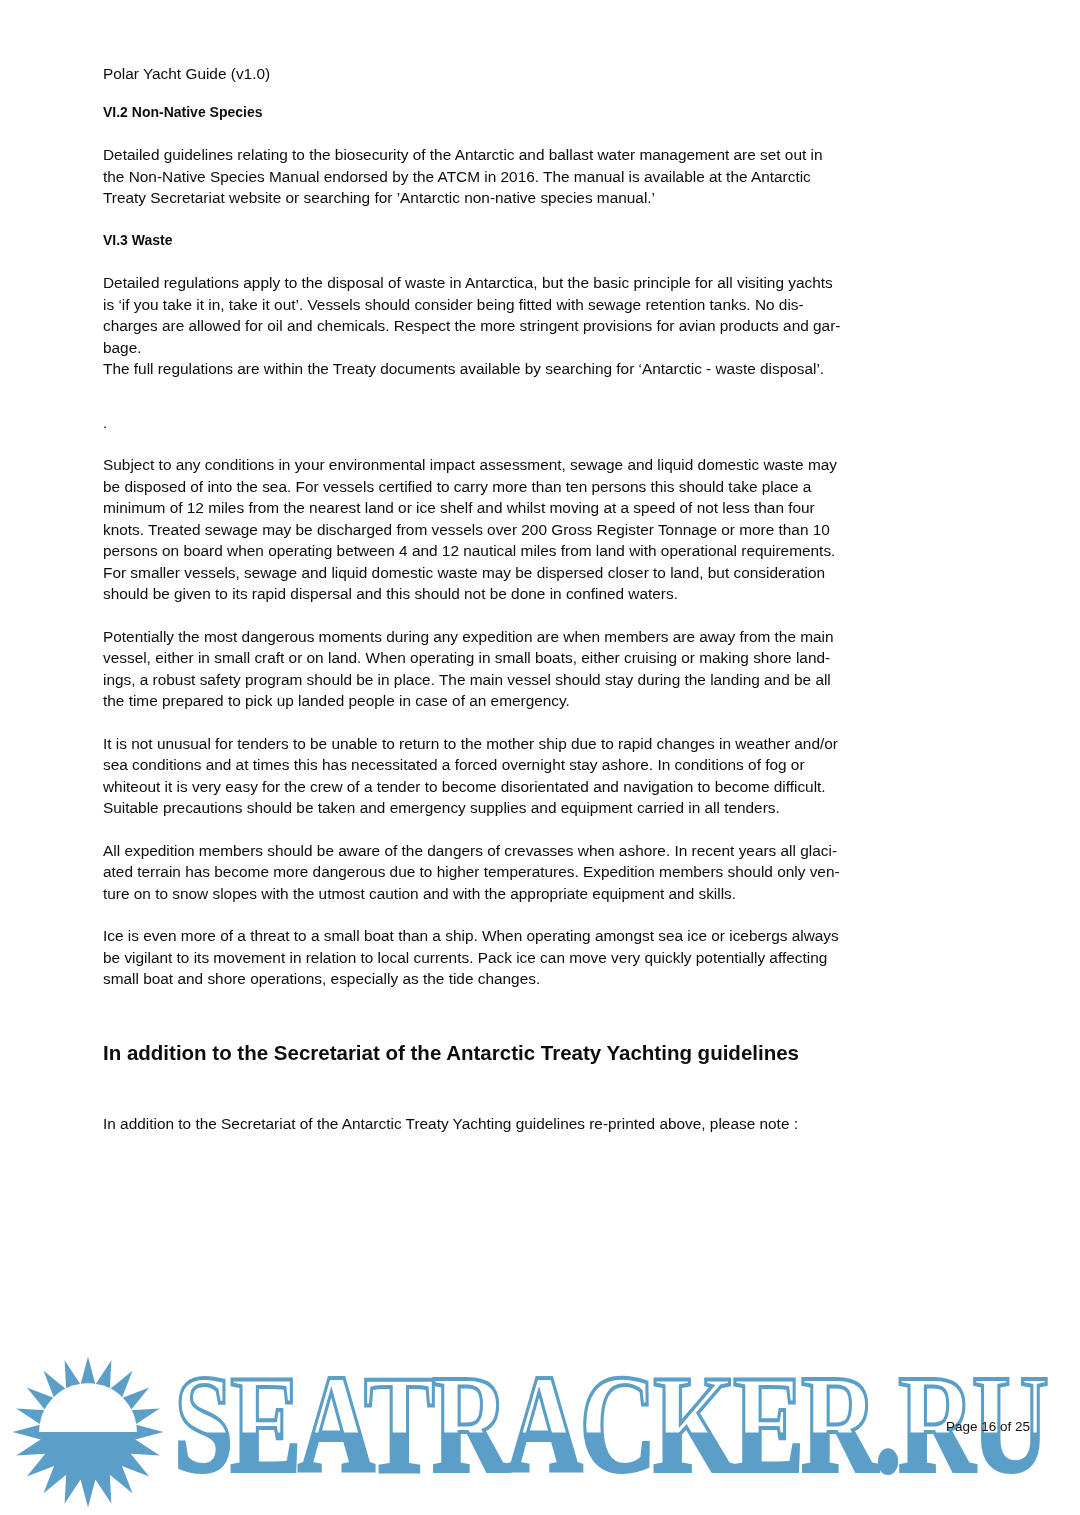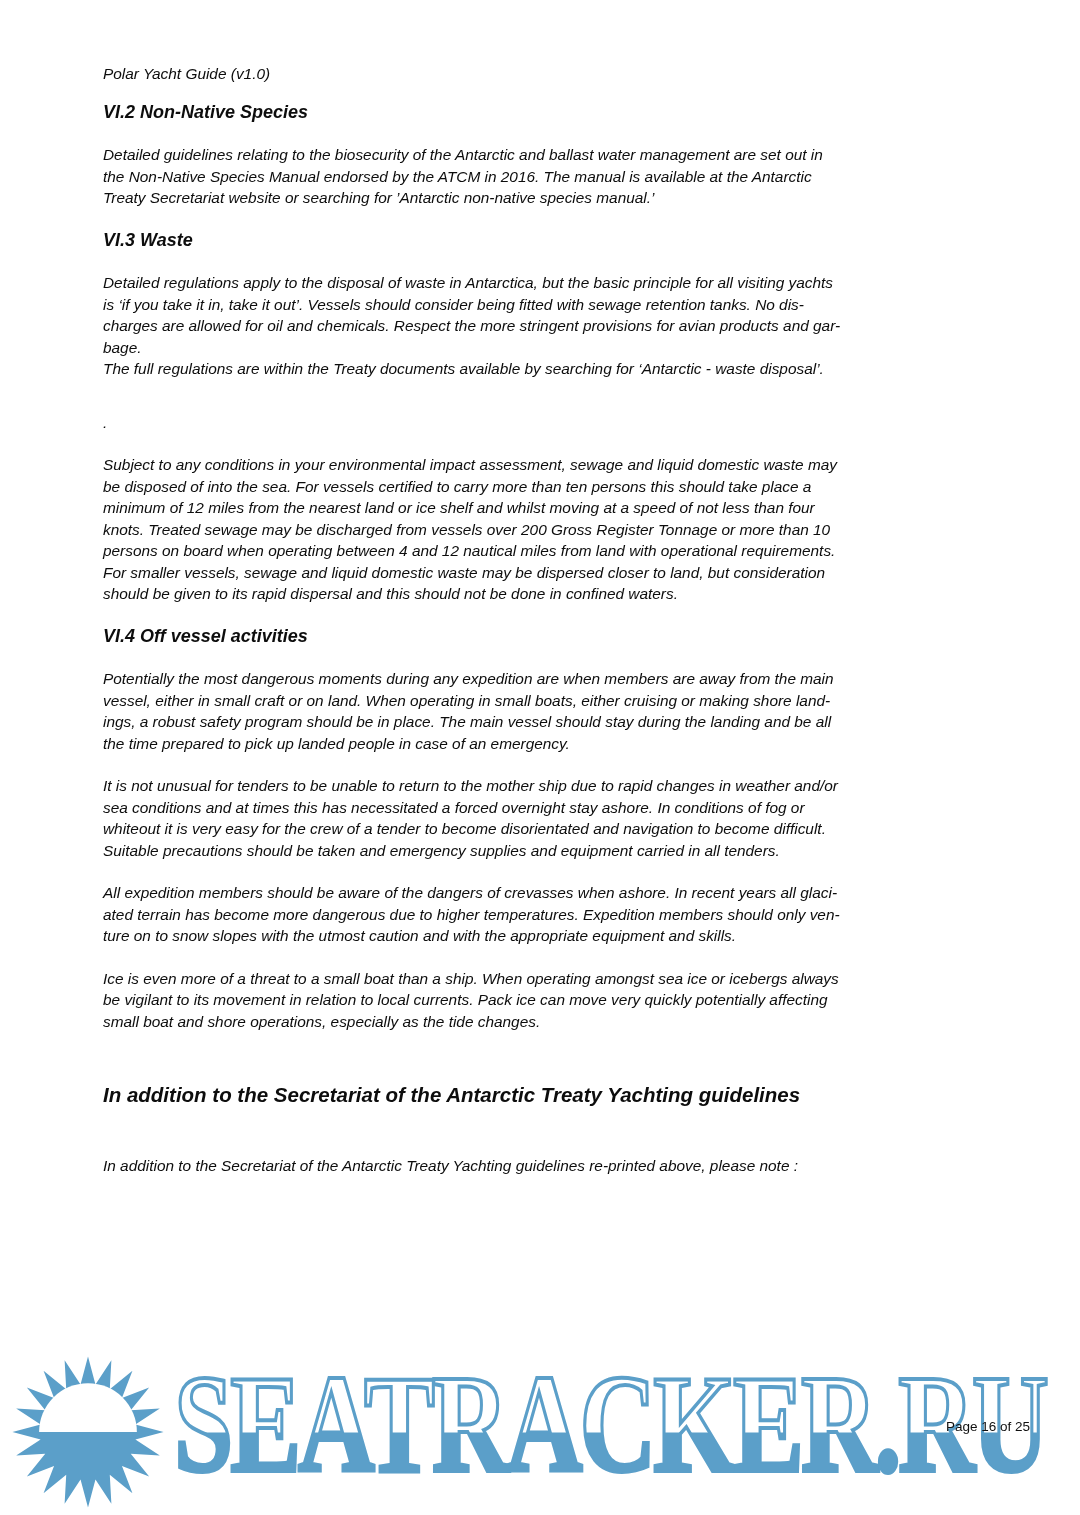--- a/index.html
+++ b/index.html
@@ -6,24 +6,24 @@
   * { margin: 0; padding: 0; box-sizing: border-box; }
   html, body { background: #ffffff; }
   body {
     width: 1080px; height: 1515px; position: relative; overflow: hidden;
     font-family: "Liberation Sans", "DejaVu Sans", sans-serif;
     color: var(--ink);
   }
   .content {
     position: relative; z-index: 2;
     padding: 63px 112px 0 103px;
-    font-size: 15.4px; line-height: 21.5px; font-style: italic;
+    font-size: 15.4px; line-height: 21.5px;
   }
   .doc-header { margin-bottom: 17px; }
-  .h2 { font-size: 18px; font-weight: 700; margin-bottom: 21px; }
+  .h2 { font-size: 14px; font-weight: 700; margin-bottom: 21px; }
   .para { white-space: pre-line; margin-bottom: 21px; }
   .mt-lg { margin-top: 32px; }
   .h1 {
     font-size: 20.5px; line-height: 26px; font-weight: 700;
     margin-top: 50px; margin-bottom: 47px;
   }
   
   .watermark { position: absolute; left: 2px; top: 1352px; width: 884px; height: 163px; z-index: 1; }
   .sun { position: absolute; left: 6px; top: 0; }
   .wm-text {
@@ -60,21 +60,20 @@
 The full regulations are within the Treaty documents available by searching for ‘Antarctic - waste disposal’.</p>
   <p class="para mt-lg">.</p>
   <p class="para">Subject to any conditions in your environmental impact assessment, sewage and liquid domestic waste may
 be disposed of into the sea. For vessels certified to carry more than ten persons this should take place a
 minimum of 12 miles from the nearest land or ice shelf and whilst moving at a speed of not less than four
 knots. Treated sewage may be discharged from vessels over 200 Gross Register Tonnage or more than 10
 persons on board when operating between 4 and 12 nautical miles from land with operational requirements.
 For smaller vessels, sewage and liquid domestic waste may be dispersed closer to land, but consideration
 should be given to its rapid dispersal and this should not be done in confined waters.</p>
 
-  <h2 class="h2">VI.4 Off vessel activities</h2>
   <p class="para">Potentially the most dangerous moments during any expedition are when members are away from the main
 vessel, either in small craft or on land. When operating in small boats, either cruising or making shore land-
 ings, a robust safety program should be in place. The main vessel should stay during the landing and be all
 the time prepared to pick up landed people in case of an emergency.</p>
   <p class="para">It is not unusual for tenders to be unable to return to the mother ship due to rapid changes in weather and/or
 sea conditions and at times this has necessitated a forced overnight stay ashore. In conditions of fog or
 whiteout it is very easy for the crew of a tender to become disorientated and navigation to become difficult.
 Suitable precautions should be taken and emergency supplies and equipment carried in all tenders.</p>
   <p class="para">All expedition members should be aware of the dangers of crevasses when ashore. In recent years all glaci-
 ated terrain has become more dangerous due to higher temperatures. Expedition members should only ven-

